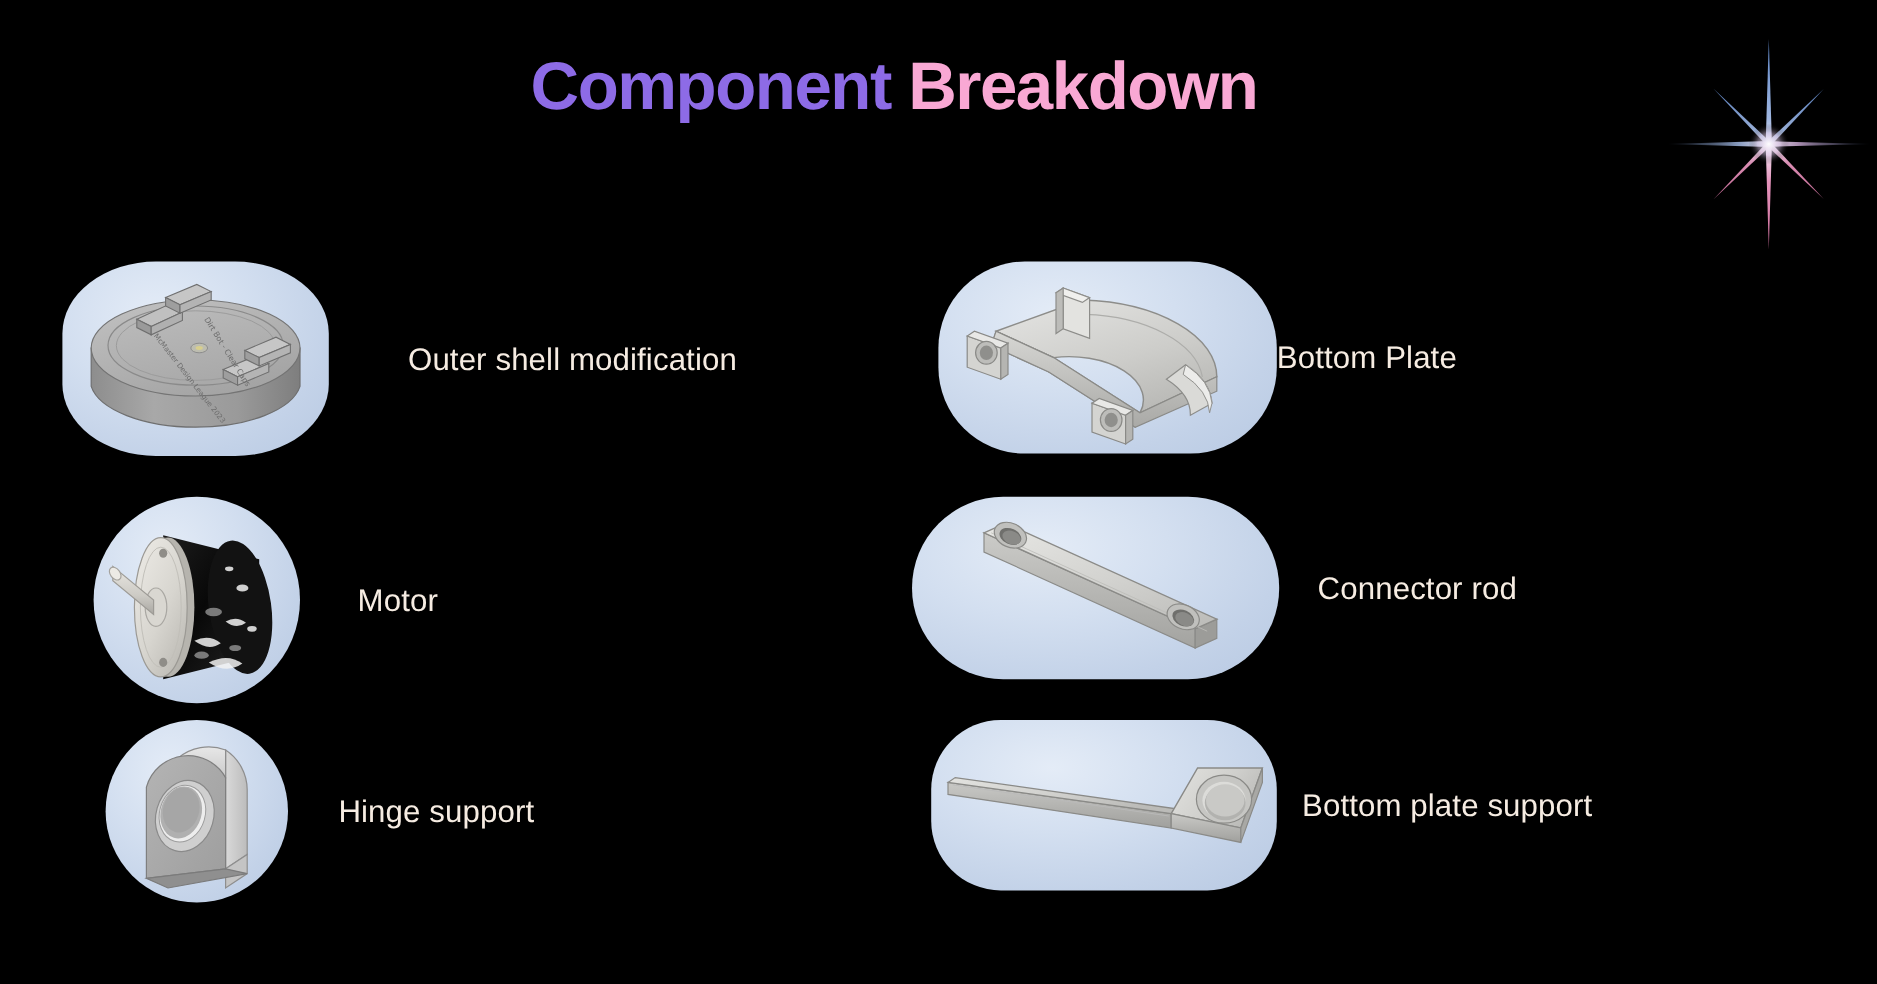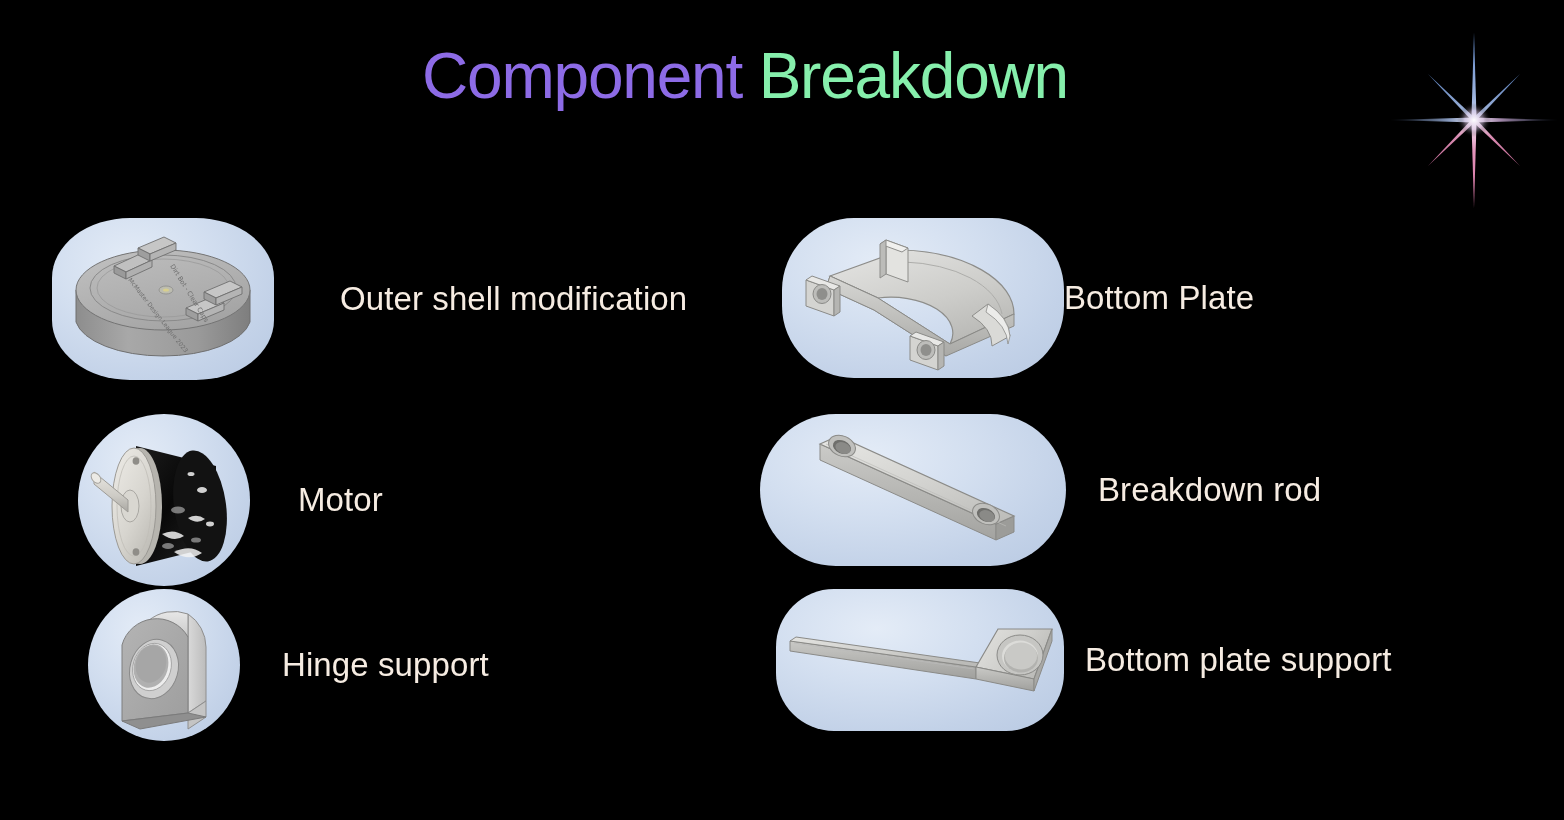--- a/index.html
+++ b/index.html
@@ -19,28 +19,28 @@
   
   #title-block {
     position: absolute;
     left: 0;
     top: 44px;
     width: 1490px;
     text-align: center;
     white-space: nowrap;
   }
   .title-word {
-    font-size: 64px;
-    font-weight: 400;
+    font-size: 56px;
+    font-weight: 700;
     letter-spacing: -1.2px;
     line-height: 1.0;
     text-align: center;
   }
   #title-primary { color: #8d6be6; }
-  #title-secondary { color: #86efac; }
+  #title-secondary { color: #f9a8d4; }
 
   
   #sparkle-icon {
     position: absolute;
     left: 1384px;
     top: 30px;
     width: 180px;
     height: 180px;
     pointer-events: none;
   }
@@ -57,34 +57,34 @@
   #column-left  { left: 40px;  width: 720px; }
   #column-right { left: 760px; width: 760px; }
 
   .component-row {
     position: absolute;
     display: flex;
     align-items: center;
   }
   .row-0 { top: 0px;   }
   .row-1 { top: 196px; }
-  .row-2 { top: 371px; justify-content: center; }
+  .row-2 { top: 382px; justify-content: center; }
 
   .thumb {
     position: relative;
     flex: 0 0 auto;
     overflow: hidden;
     background:
       radial-gradient(ellipse at 35% 28%, #e4ecf7 0%, #d3dff0 38%, #c3d2e8 72%, #b8c9e2 100%);
   }
   .thumb svg { display: block; width: 100%; height: 100%; }
 
   .component-label {
     color: #f6ece2;
-    font-size: 33px;
+    font-size: 26px;
     font-weight: 400;
     letter-spacing: 0.1px;
     white-space: nowrap;
   }
 
   
   .t-shell   { width: 222px; height: 162px; border-radius: 78px / 60px; margin-left: 12px; }
   .t-motor   { width: 172px; height: 172px; border-radius: 50%;          margin-left: 38px; }
   .t-hinge   { width: 152px; height: 152px; border-radius: 50%;          margin-left: 48px; }
   .t-plate   { width: 282px; height: 160px; border-radius: 72px;         margin-left: 22px; }
@@ -377,21 +377,21 @@
 
           <ellipse cx="82" cy="32" rx="14" ry="10" fill="#c0c0bd" stroke="#8b8b88" stroke-width="1" transform="rotate(24 82 32)"></ellipse>
           <ellipse cx="82" cy="33" rx="9.5" ry="6.5" fill="#6f6f6c" transform="rotate(24 82 33)"></ellipse>
           <ellipse cx="83" cy="34" rx="8" ry="5.4" fill="#8a8a87" transform="rotate(24 83 34)"></ellipse>
 
           <ellipse cx="226" cy="100" rx="14" ry="10" fill="#c0c0bd" stroke="#8b8b88" stroke-width="1" transform="rotate(24 226 100)"></ellipse>
           <ellipse cx="226" cy="101" rx="9.5" ry="6.5" fill="#6f6f6c" transform="rotate(24 226 101)"></ellipse>
           <ellipse cx="227" cy="102" rx="8" ry="5.4" fill="#8a8a87" transform="rotate(24 227 102)"></ellipse>
         </svg>
       </div>
-      <div class="component-label lbl-rod">Breakdown rod</div>
+      <div class="component-label lbl-rod">Connector rod</div>
     </div>
 
     <div class="component-row row-2">
       <div class="thumb t-support">
         <svg viewBox="0 0 288 142" xmlns="http://www.w3.org/2000/svg">
           <defs>
             <linearGradient id="supTop" x1="0" y1="0" x2="1" y2="0.5">
               <stop offset="0%" stop-color="#e3e3e0"></stop>
               <stop offset="60%" stop-color="#cfcfcc"></stop>
               <stop offset="100%" stop-color="#bbbbb8"></stop>

